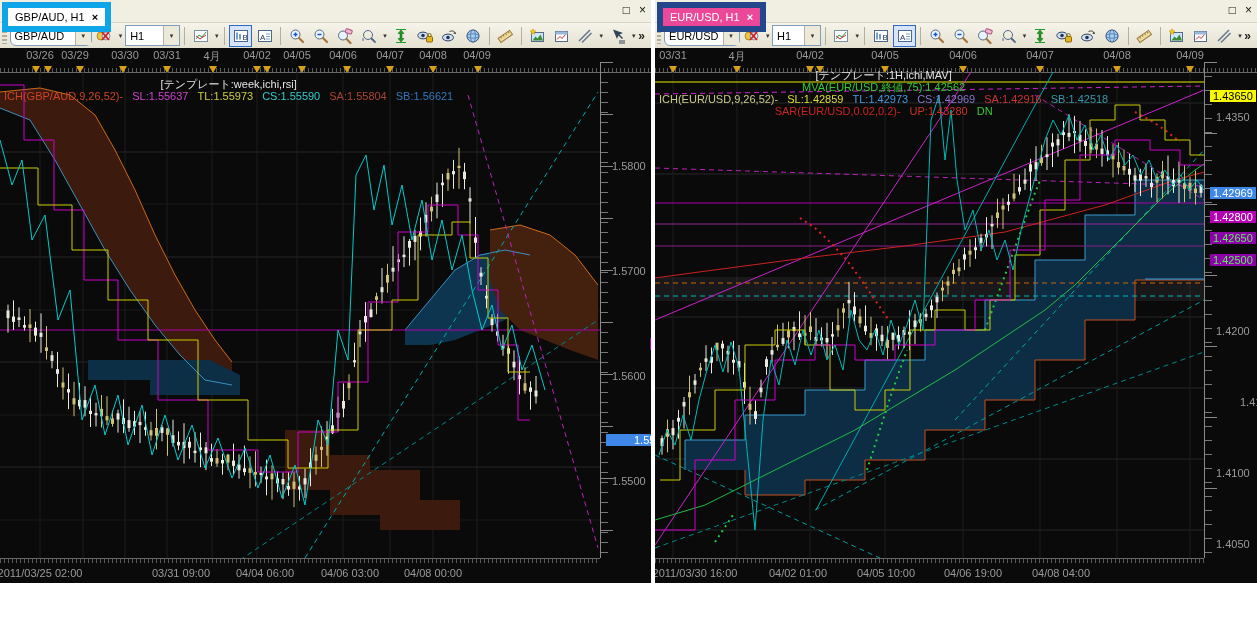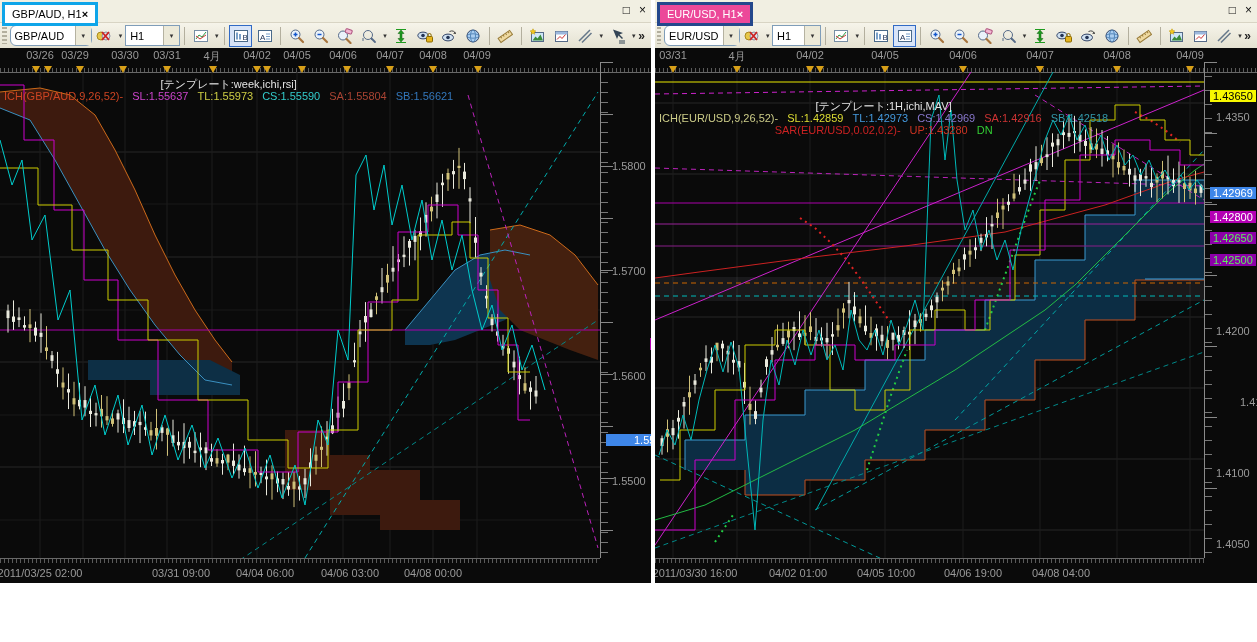--- a/index.html
+++ b/index.html
@@ -1,21 +1,21 @@
 <!DOCTYPE html>
 <html><head>
 <meta charset="utf-8">
 <style>
   html,body{margin:0;padding:0;}
   body{width:1257px;height:642px;background:#ffffff;font-family:"Liberation Sans","DejaVu Sans",sans-serif;position:relative;overflow:hidden;}
   .window{position:absolute;top:0;height:583px;background:#ece9d8;}
   #lw{left:0;width:651px;}
   #rw{left:655px;width:602px;}
   .tabbar{position:relative;height:22px;background:#f1efe2;border-bottom:1px solid #d8d4c4;}
-  .tab{position:absolute;left:2px;top:2px;height:18px;padding:0 7px;display:flex;align-items:center;font-size:11px;border:3px solid #0ea5e9;background:#ffffff;color:#000;}
+  .tab{position:absolute;left:2px;top:2px;height:18px;padding:0 7px;display:flex;align-items:center;gap:7px;font-size:11px;border:6px solid #0ea5e9;background:#ffffff;color:#000;}
   #rw .tab{background:#ec4899;border-color:#24478c;color:#fff;}
   .tabx{font-size:11px;font-weight:bold;line-height:1;}
   .winctl{position:absolute;right:5px;top:3px;display:flex;gap:9px;font-size:12px;color:#111;}
   .winctl span{cursor:default;line-height:14px;}
   .toolbar{height:25px;background:linear-gradient(#f6f4ea,#e4e1d1);display:flex;align-items:center;gap:1px;padding:0 2px;border-bottom:1px solid #b7b3a2;}
   .grip{width:5px;height:17px;margin-right:2px;background:repeating-linear-gradient(to bottom,#b3af9e 0 2px,transparent 2px 4px);}
   .combo{height:19px;background:#fff;border:1px solid #7f9db9;display:flex;align-items:center;font-size:11px;color:#000;}
   .combo .val{padding:0 4px;white-space:nowrap;}
   .combo .caret{margin-left:auto;width:15px;align-self:stretch;background:#ece9d8;border-left:1px solid #b5b2a1;display:flex;align-items:center;justify-content:center;font-size:7px;color:#333;}
   .c-symbol{width:88px;border-radius:6px;}
@@ -669,22 +669,23 @@
         <div class="marker" style="left: 18px;"></div>
         <div class="marker" style="left: 82px;"></div>
         <div class="marker" style="left: 155px;"></div>
         <div class="marker" style="left: 165px;"></div>
         <div class="marker" style="left: 230px;"></div>
         <div class="marker" style="left: 308px;"></div>
         <div class="marker" style="left: 385px;"></div>
         <div class="marker" style="left: 462px;"></div>
         <div class="marker" style="left: 535px;"></div>
       </div>
-    <div class="legend" style="top:52px">
+    <div class="legend" style="top:21px">
       <div><span class="lg-white">[テンプレート:1H,ichi,MAV]</span></div>
+      <div><span class="lg-mva">MVA(EUR/USD,終値,75):1.42562</span></div>
       <div>
         <span class="lg-ichR">ICH(EUR/USD,9,26,52)-</span><span class="lg-slR">SL:1.42859</span><span class="lg-tlR">TL:1.42973</span><span class="lg-csR">CS:1.42969</span><span class="lg-saR">SA:1.42916</span><span class="lg-sbR">SB:1.42518</span>
       </div>
       <div>
         <span class="lg-sar">SAR(EUR/USD,0.02,0.2)-</span><span class="lg-up">UP:1.43280</span><span class="lg-dn">DN</span>
       </div>
     </div>
     <svg class="plotsvg" id="rw-svg" width="549" height="486">
       <g id="rw-grid">
           <line x1="0" y1="31" x2="549" y2="31" class="gridh"></line>

